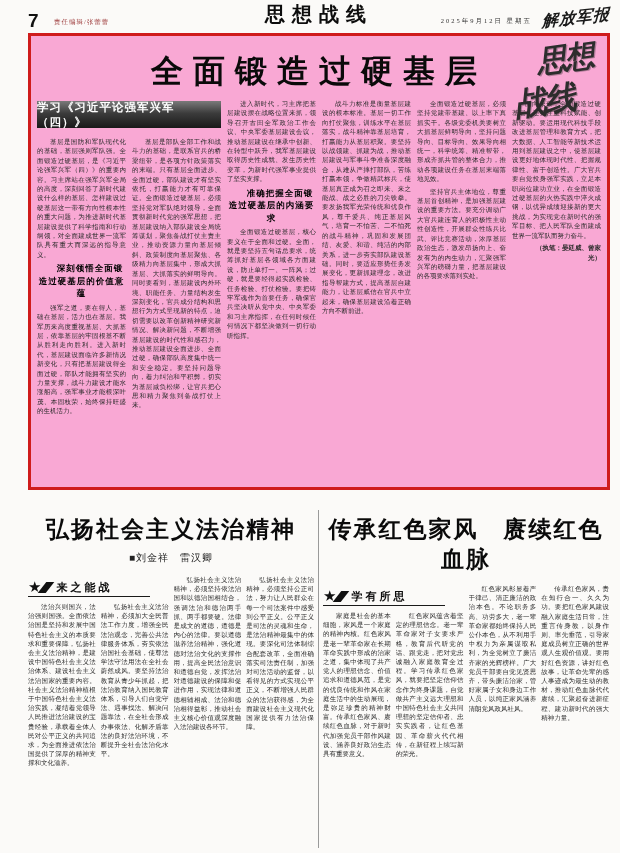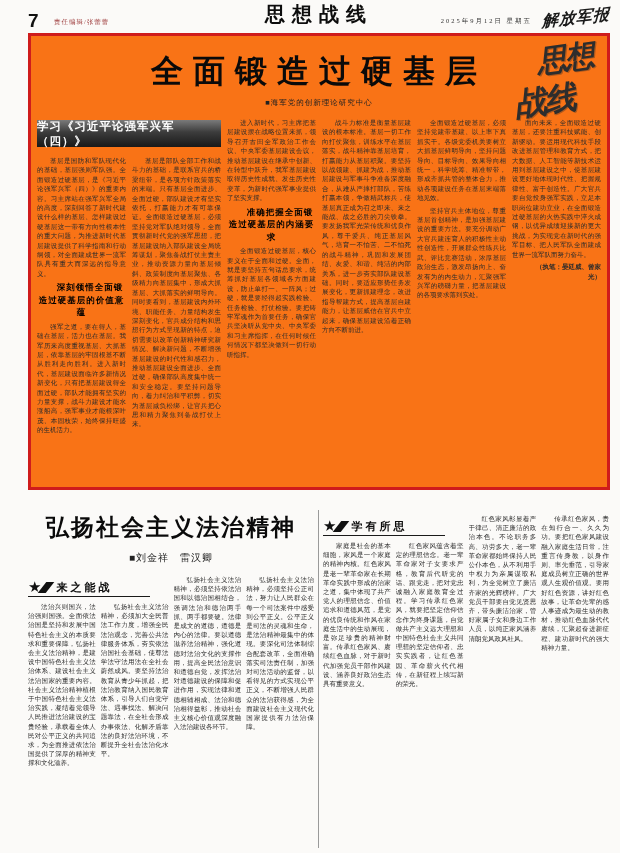--- a/index.html
+++ b/index.html
@@ -13,21 +13,21 @@
   .editor{position:absolute;left:26px;bottom:3px;font-size:6.5px;color:#a04040;letter-spacing:1px;}
   .section-title{position:absolute;left:0;right:0;bottom:2px;text-align:center;
           font-family:"Liberation Sans",sans-serif;font-size:20px;font-weight:bold;
           letter-spacing:7px;color:#0d0d0d;}
   .dateline{position:absolute;right:78px;bottom:4px;font-size:6.5px;color:#333;letter-spacing:2px;}
   .masthead{position:absolute;right:0;bottom:1px;font-size:16px;font-weight:bold;font-style:italic;
           color:#1a1a1a;transform:rotate(-6deg) skewX(-8deg);letter-spacing:1px;}
 
   
   .main-box{position:absolute;top:33px;left:28px;width:576px;height:451px;
-            border:3px solid #cf1c1c;background:#f97316;}
+            border:3px solid #cf1c1c;background:#f9a8d4;}
   .headline{margin:17px 40px 0;text-align:center;font-family:"Liberation Sans",sans-serif;
             font-size:32px;font-weight:bold;letter-spacing:10px;color:#0a0a0a;line-height:36px;}
   .main-byline{margin-top:9px;text-align:center;font-size:7.5px;color:#222;letter-spacing:1px;}
   .stamp{position:absolute;right:8px;top:4px;width:86px;height:100px;
          transform:rotate(-8deg);color:#2d2d2d;font-style:italic;font-weight:bold;
          text-shadow:1px 1px 0 rgba(40,40,40,.35);pointer-events:none;}
   .stamp .s1{position:absolute;right:2px;top:0;font-size:30px;letter-spacing:-2px;}
   .stamp .s2{position:absolute;left:0;top:38px;font-size:32px;letter-spacing:-2px;}
 
   .cols{position:relative;display:flex;gap:6px;margin:10px 6px 0;height:352px;overflow:hidden;}
@@ -40,21 +40,21 @@
   .col p{margin:0 0 3px;text-indent:2em;}
   .subhead{font-family:"Liberation Sans",sans-serif;font-weight:bold;font-size:8.5px;
            line-height:12.5px;text-align:center;letter-spacing:1px;color:#000;
            margin:8px 1px;text-indent:0;}
   .attr{text-align:right;font-weight:bold;margin-top:4px;text-indent:0;}
 
   
   .bottom{position:absolute;top:504px;left:28px;width:582px;height:344px;display:flex;}
   .art{width:286px;}
   .v-divider{width:1px;background:#9a9a9a;margin:6px 4px 0;}
-  .art-headline{margin:10px 0 0;text-align:center;font-family:Liberation Mono, monospace;
+  .art-headline{margin:10px 0 0;text-align:center;font-family:Liberation Sans, sans-serif;
                 font-size:23px;font-weight:bold;letter-spacing:2px;color:#0a0a0a;line-height:30px;}
   .art-byline{margin-top:7px;text-align:center;font-size:10px;color:#222;letter-spacing:1px;}
   .tblock{position:relative;display:flex;gap:5px;margin-top:10px;height:258px;overflow:hidden;}
   .tcol{flex:1 1 0;font-size:6.5px;line-height:9.2px;text-align:justify;color:#2b2b2b;overflow:hidden;}
   .tcol.pad{padding-top:27px;}
   .tcol p{margin:0;text-indent:2em;}
   .tag{position:absolute;left:0;top:0;width:122px;height:19px;z-index:2;
        display:flex;align-items:flex-end;border-bottom:1.5px solid #1a1a1a;padding-bottom:2px;background:#fbfaf8;}
   .tag .star{font-size:15px;line-height:14px;color:#111;margin-right:1px;}
   .tag .slash{display:inline-block;width:8px;height:11px;background:#111;
@@ -70,21 +70,20 @@
   <div class="header">
     <div class="pageno">7</div>
     <div class="editor">责任编辑/张蕾蕾</div>
     <div class="section-title">思想战线</div>
     <div class="dateline">2025年9月12日 星期五</div>
     <div class="masthead">解放军报</div>
   </div>
 
   <div class="main-box">
     <div class="headline">全面锻造过硬基层</div>
-    <div class="main-byline">■海军党的创新理论研究中心</div>
 
     <div class="stamp">
       <span class="s1">思想</span>
       <span class="s2">战线</span>
     </div>
 
     <div class="cols">
       <div class="study-box">学习《习近平论强军兴军（四）》</div>
 
       <div class="col pad">
@@ -141,20 +140,21 @@
           </div>
         <div class="tcol">
             <p>弘扬社会主义法治精神，必须坚持公正司法，努力让人民群众在每一个司法案件中感受到公平正义。公平正义是司法的灵魂和生命，是法治精神最集中的体现。要深化司法体制综合配套改革，全面准确落实司法责任制，加强对司法活动的监督，以看得见的方式实现公平正义，不断增强人民群众的法治获得感，为全面建设社会主义现代化国家提供有力法治保障。</p>
           </div>
       </div>
     </div>
 
     <div class="v-divider"></div>
 
     <div class="art">
+      <div class="art-headline">传承红色家风　赓续红色血脉</div>
       <div class="tblock">
         <div class="tag">
           <span class="star">★</span>
           <span class="slash"></span>
           <span class="tag-label">学有所思</span>
         </div>
         <div class="tcol pad">
             <p>家庭是社会的基本细胞，家风是一个家庭的精神内核。红色家风是老一辈革命家在长期革命实践中形成的治家之道，集中体现了共产党人的理想信念、价值追求和道德风范，是党的优良传统和作风在家庭生活中的生动展现，是弥足珍贵的精神财富。传承红色家风、赓续红色血脉，对于新时代加强党员干部作风建设、涵养良好政治生态具有重要意义。</p>
           </div>
         <div class="tcol pad">

